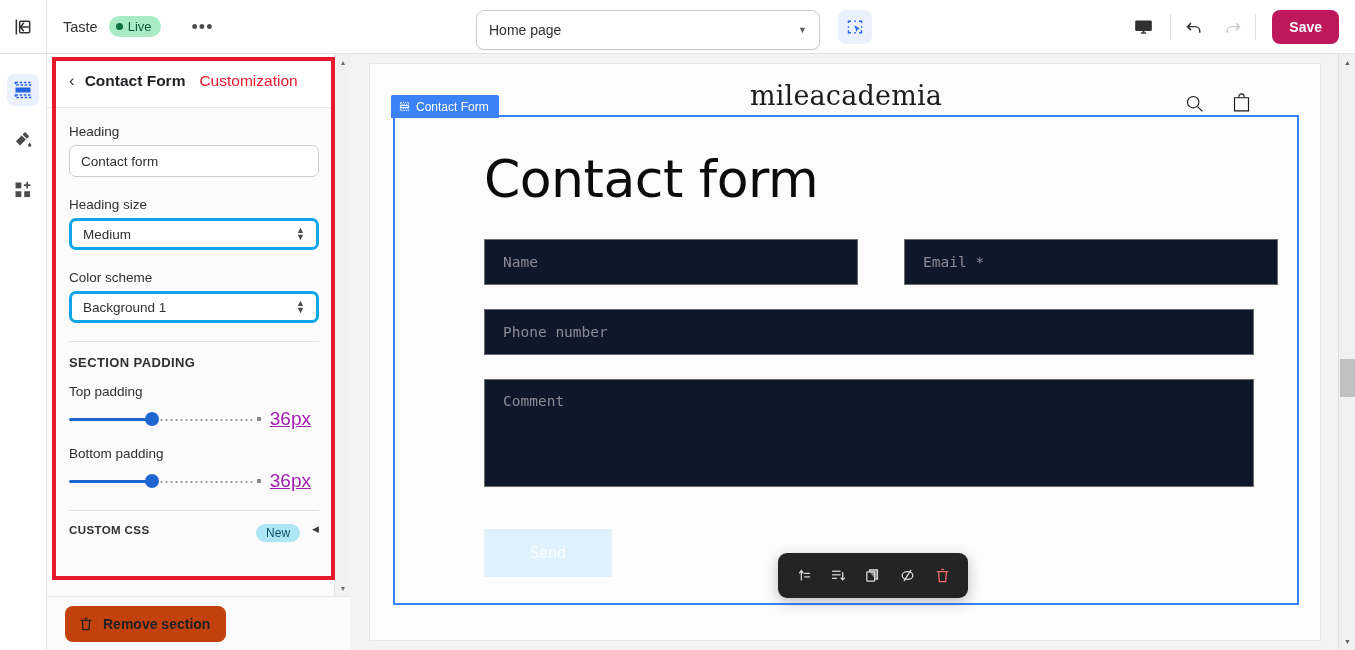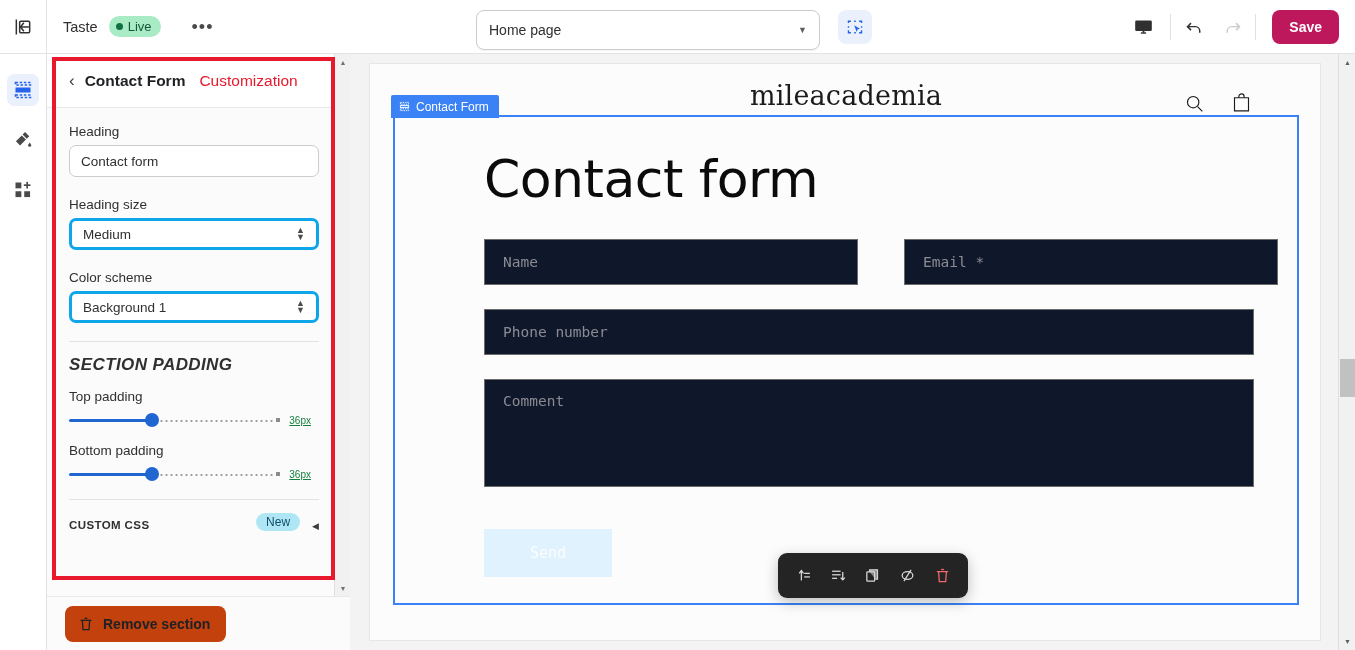--- a/index.html
+++ b/index.html
@@ -103,46 +103,45 @@
   .select-box {
     width: 250px; height: 32px; border: 3px solid #0ea5e9; border-radius: 7px;
     background: #fff; font-size: 13.5px; color: #303030; padding: 0 11px;
     display: flex; align-items: center; cursor: pointer;
   }
   .select-box .stepper { margin-left: auto; font-size: 9px; color: #4a4a4a; line-height: 7px; text-align: center; }
   .gap-lg { height: 20px; }
   .gap-sm { height: 16px; }
   .hr { height: 1px; background: #e3e3e3; margin: 18px 0 13px 0; width: 250px; }
   .section-heading {
-    font-size: 17px; font-weight: bold; color: #303030; letter-spacing: 0.4px;
+    font-size: 13px; font-weight: bold; color: #303030; letter-spacing: 0.4px;
     margin-bottom: 14px;
-    font-style: italic;
   }
   .slider-row { display: flex; align-items: center; gap: 9px; margin-top: 9px; }
   .slider {
     position: relative; width: 212px; height: 14px; cursor: pointer;
   }
   .slider .track-fill {
     position: absolute; left: 0; top: 6px; height: 2.5px; background: #1f66d0; border-radius: 2px;
   }
   .slider .track-rest {
     position: absolute; top: 5px; height: 4px;
     background-image: radial-gradient(circle, #9a9a9a 1px, transparent 1.2px);
     background-size: 5px 4px; background-repeat: repeat-x; background-position: 0 1px;
   }
   .slider .track-end {
     position: absolute; right: 0; top: 5px; width: 4px; height: 4px; background: #8c8c8c;
   }
   .slider .knob {
     position: absolute; top: 0; width: 14px; height: 14px; border-radius: 50%;
     background: #1f66d0;
   }
-  .slider-value { font-size: 10px; color: #15803d; text-decoration: underline; }
+  .slider-value { font-size: 19px; color: #a21caf; text-decoration: underline; }
   .custom-css-row {
-    display: flex; align-items: flex-end; width: 250px; margin-top: 2px; cursor: pointer;
+    display: flex; align-items: flex-start; width: 250px; margin-top: 2px; cursor: pointer;
   }
   .custom-css-label { font-size: 11.5px; font-weight: bold; color: #303030; letter-spacing: 0.4px; }
   .new-pill {
     margin-left: auto; background: #aee6f5; color: #11506b; border-radius: 10px;
     padding: 2px 10px; font-size: 12px;
   }
   .pill-chevron { margin-left: 12px; font-size: 9px; color: #3c3c3c; }
   .panel-footer {
     position: absolute; left: 0; bottom: 0; width: 303px; height: 54px;
     background: #fbfbfb; border-top: 1px solid #e8e8e8;

